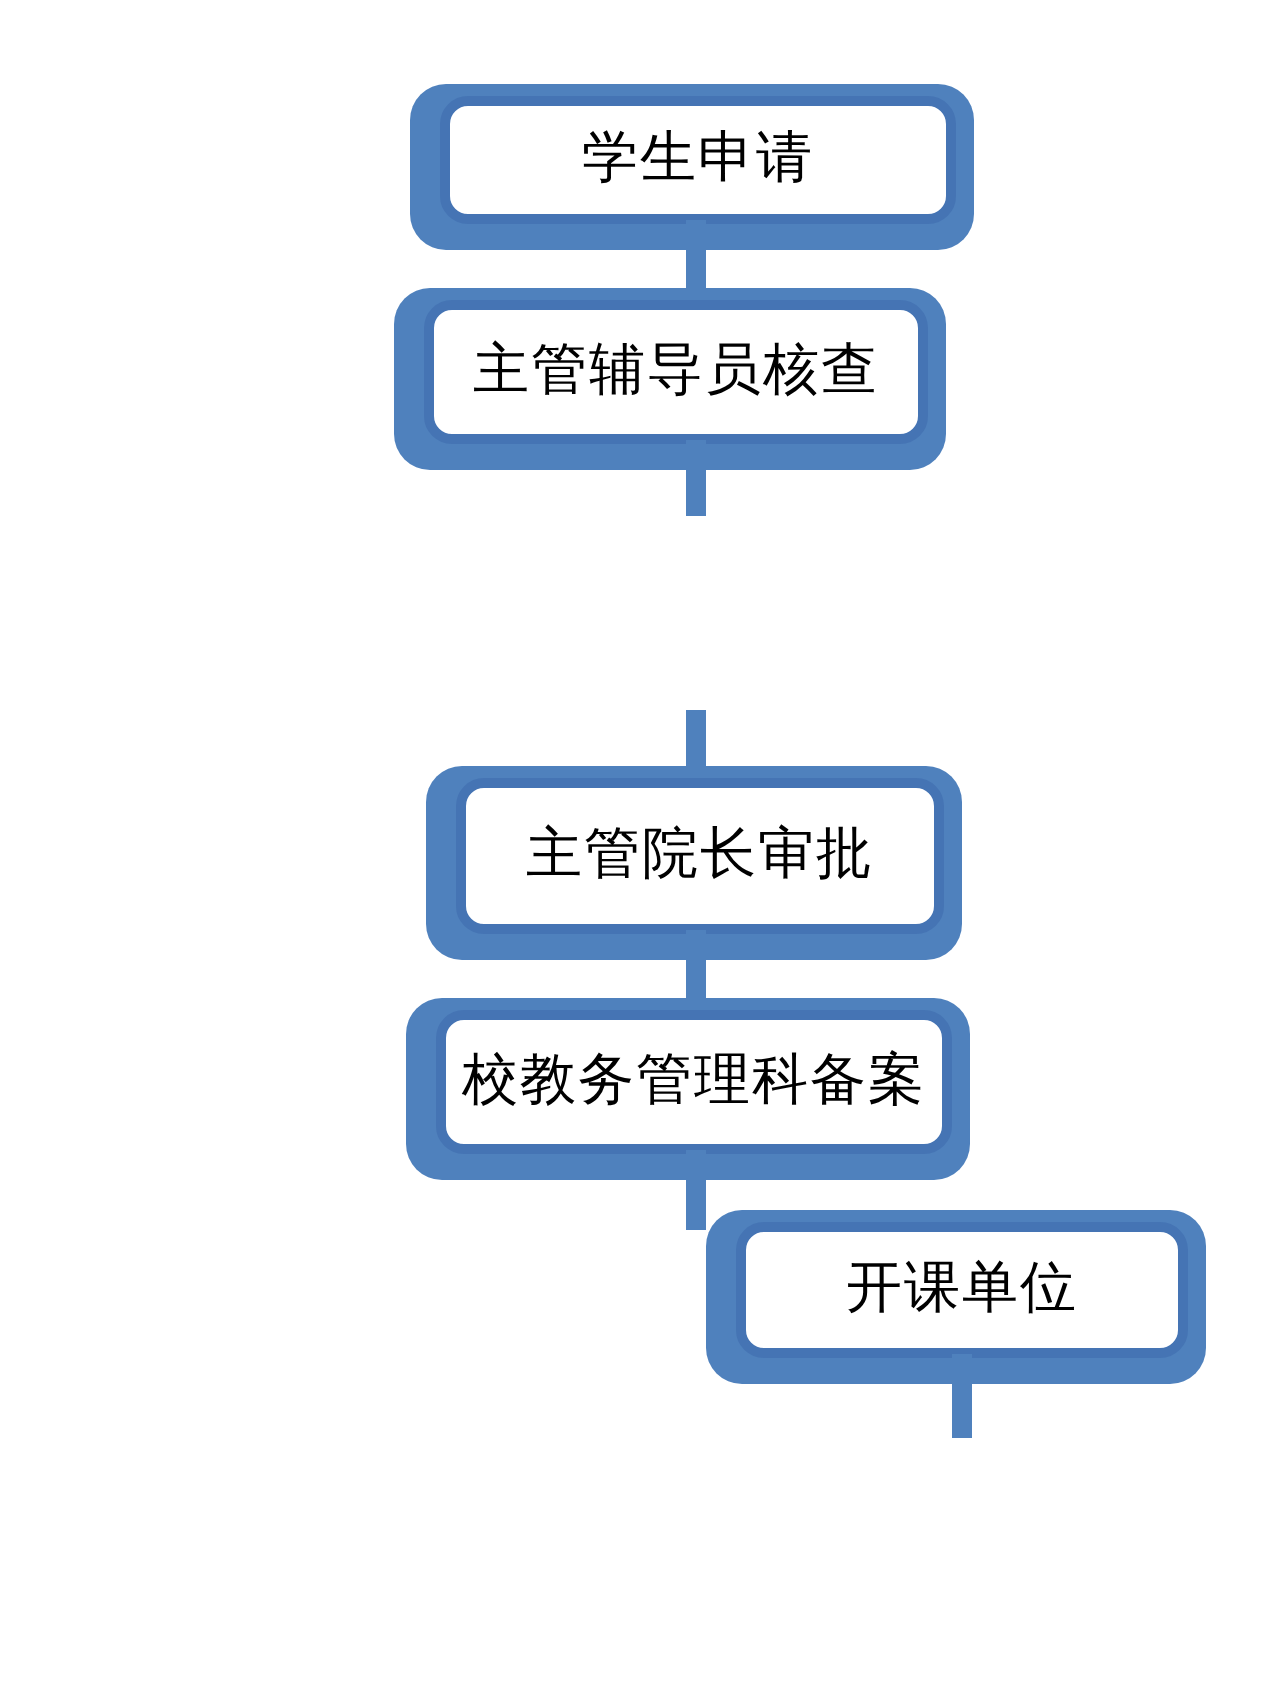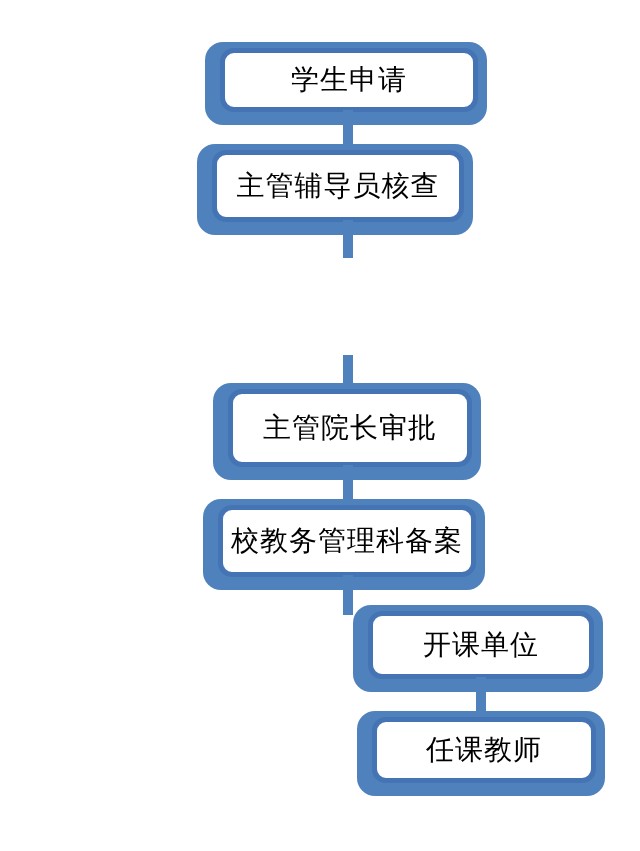--- a/index.html
+++ b/index.html
@@ -105,20 +105,14 @@
 
   <div class="node" style="left:368px; top:611px; width:226px; height:68px;">
     <div class="node-back"></div>
     <div class="node-front">
       <span class="node-label">开课单位</span>
     </div>
   </div>
 
   <div class="connector" style="left:476px; top:677px; height:42px;"></div>
 
-  <div class="node" style="left:372px; top:717px; width:224px; height:66px;">
-    <div class="node-back"></div>
-    <div class="node-front">
-      <span class="node-label">任课教师</span>
-    </div>
-  </div>
 
 </div>
 
 </body></html>

